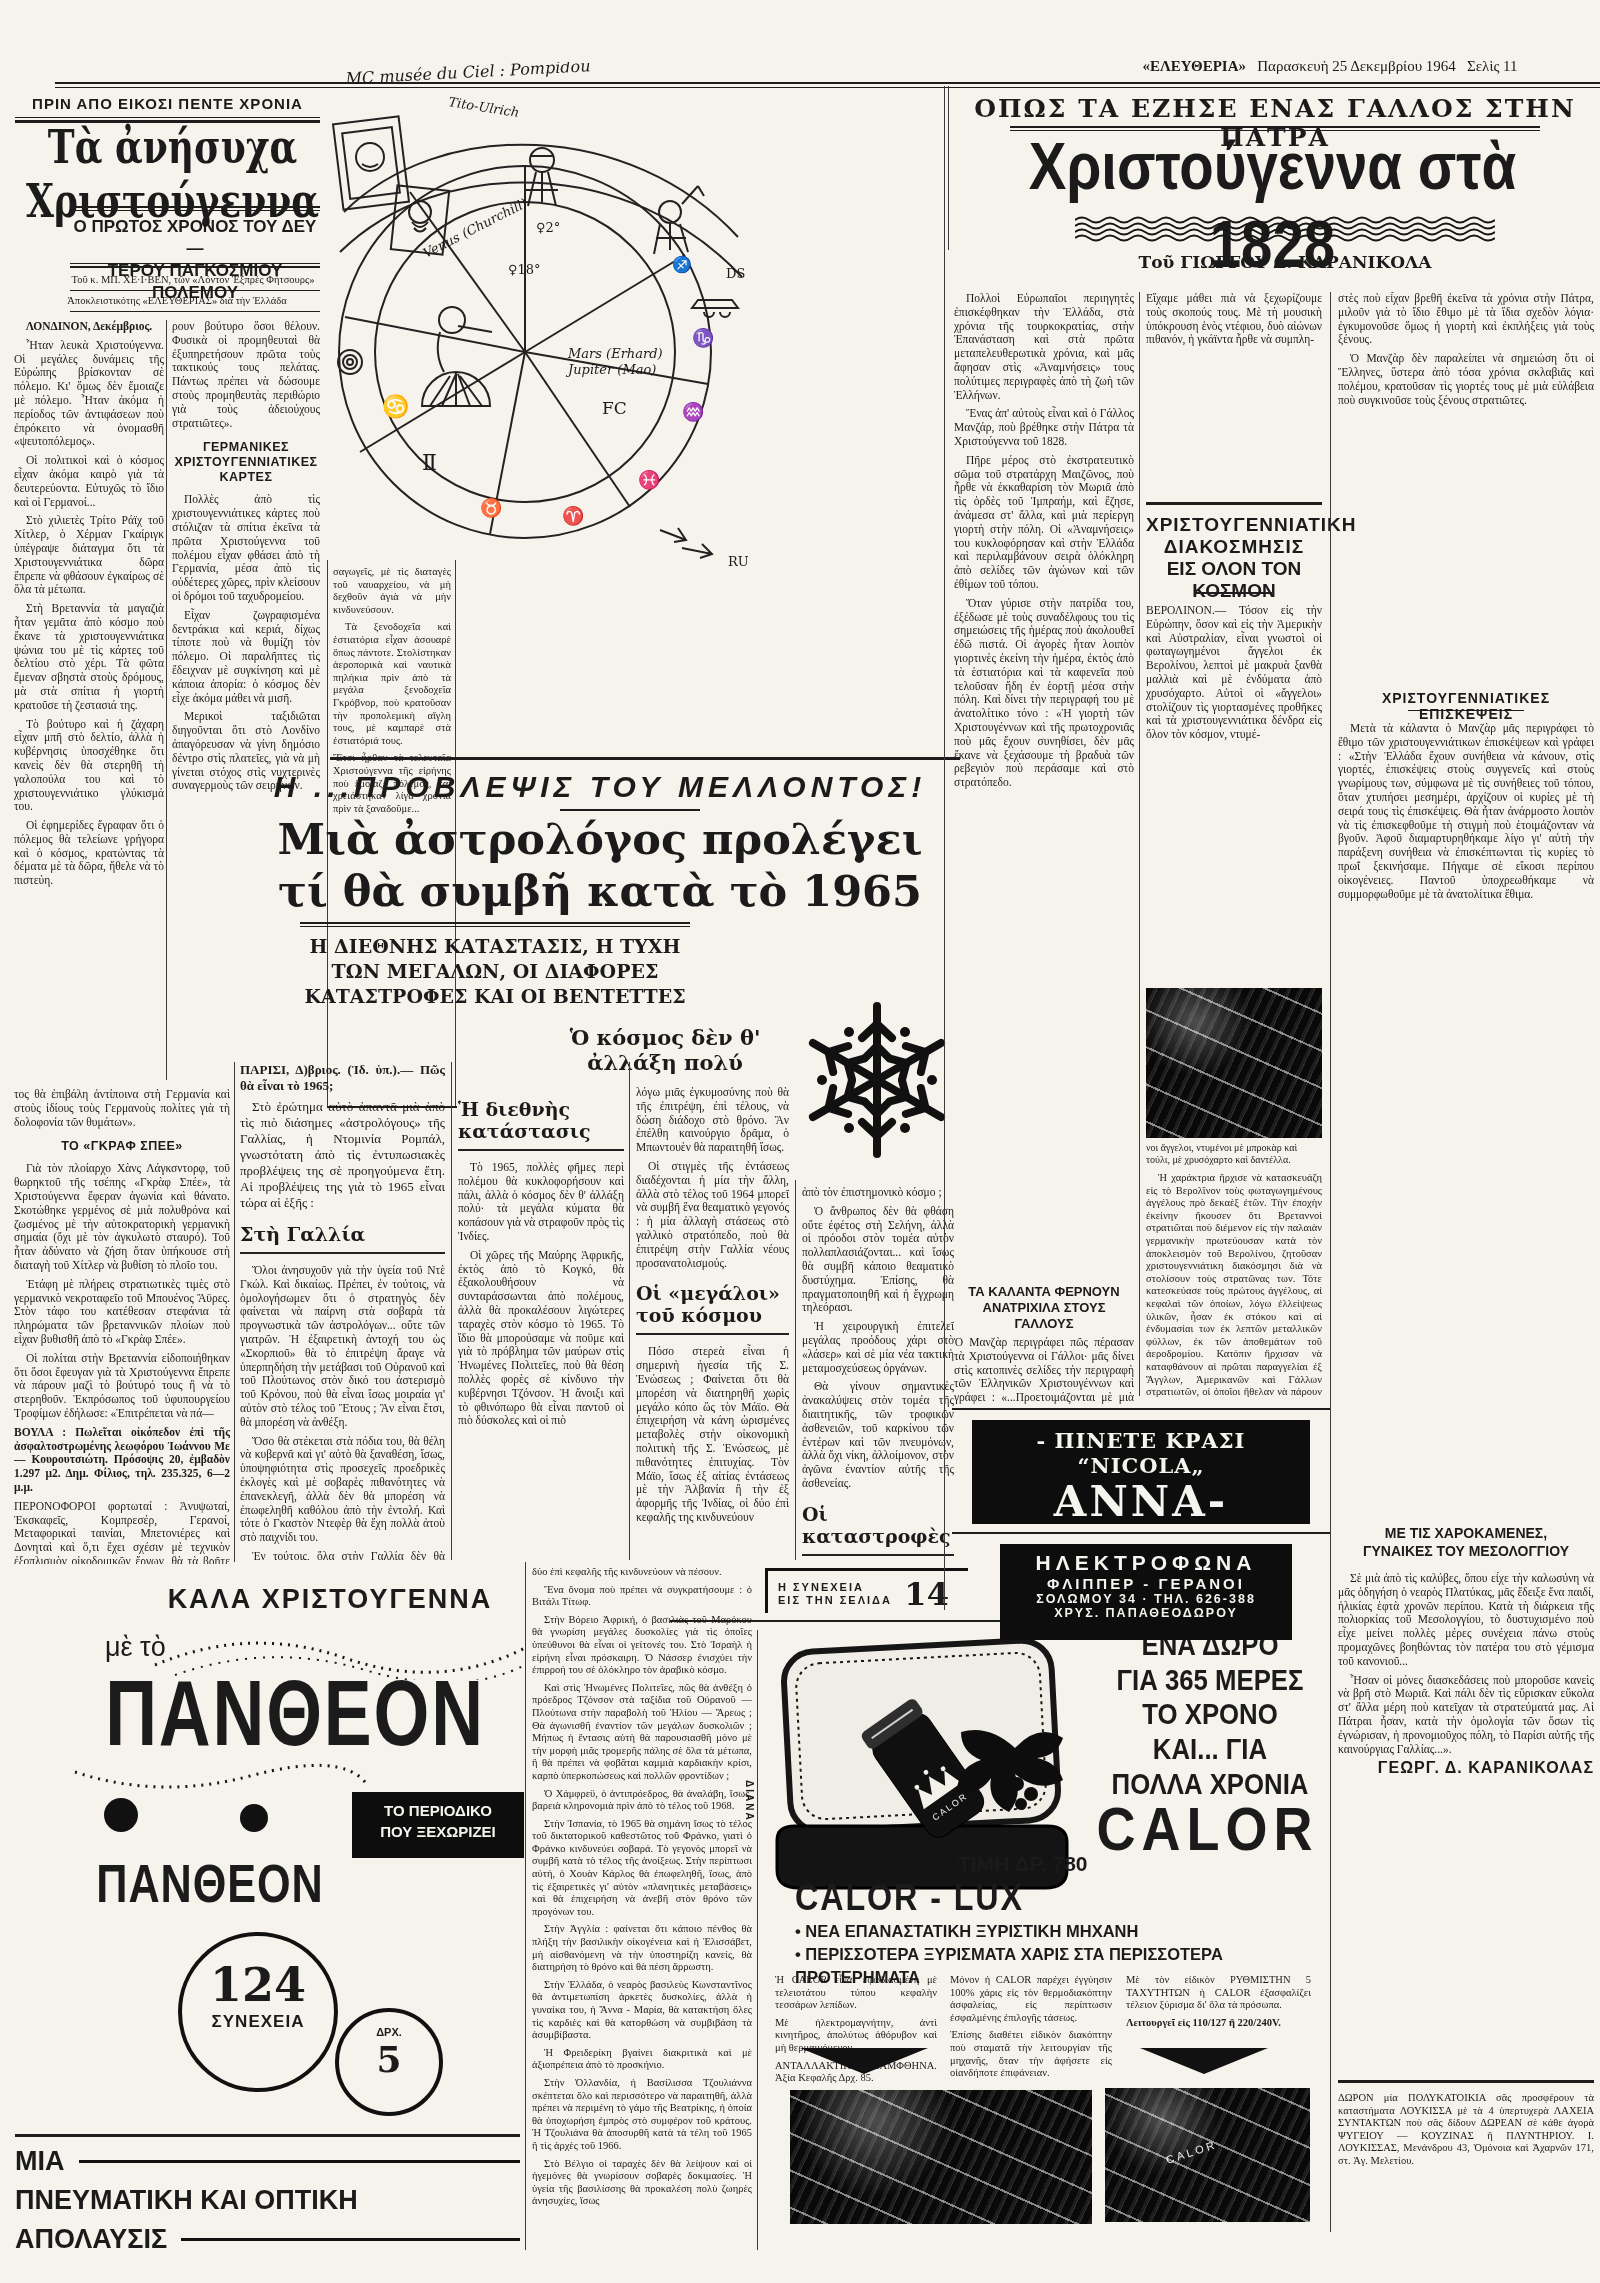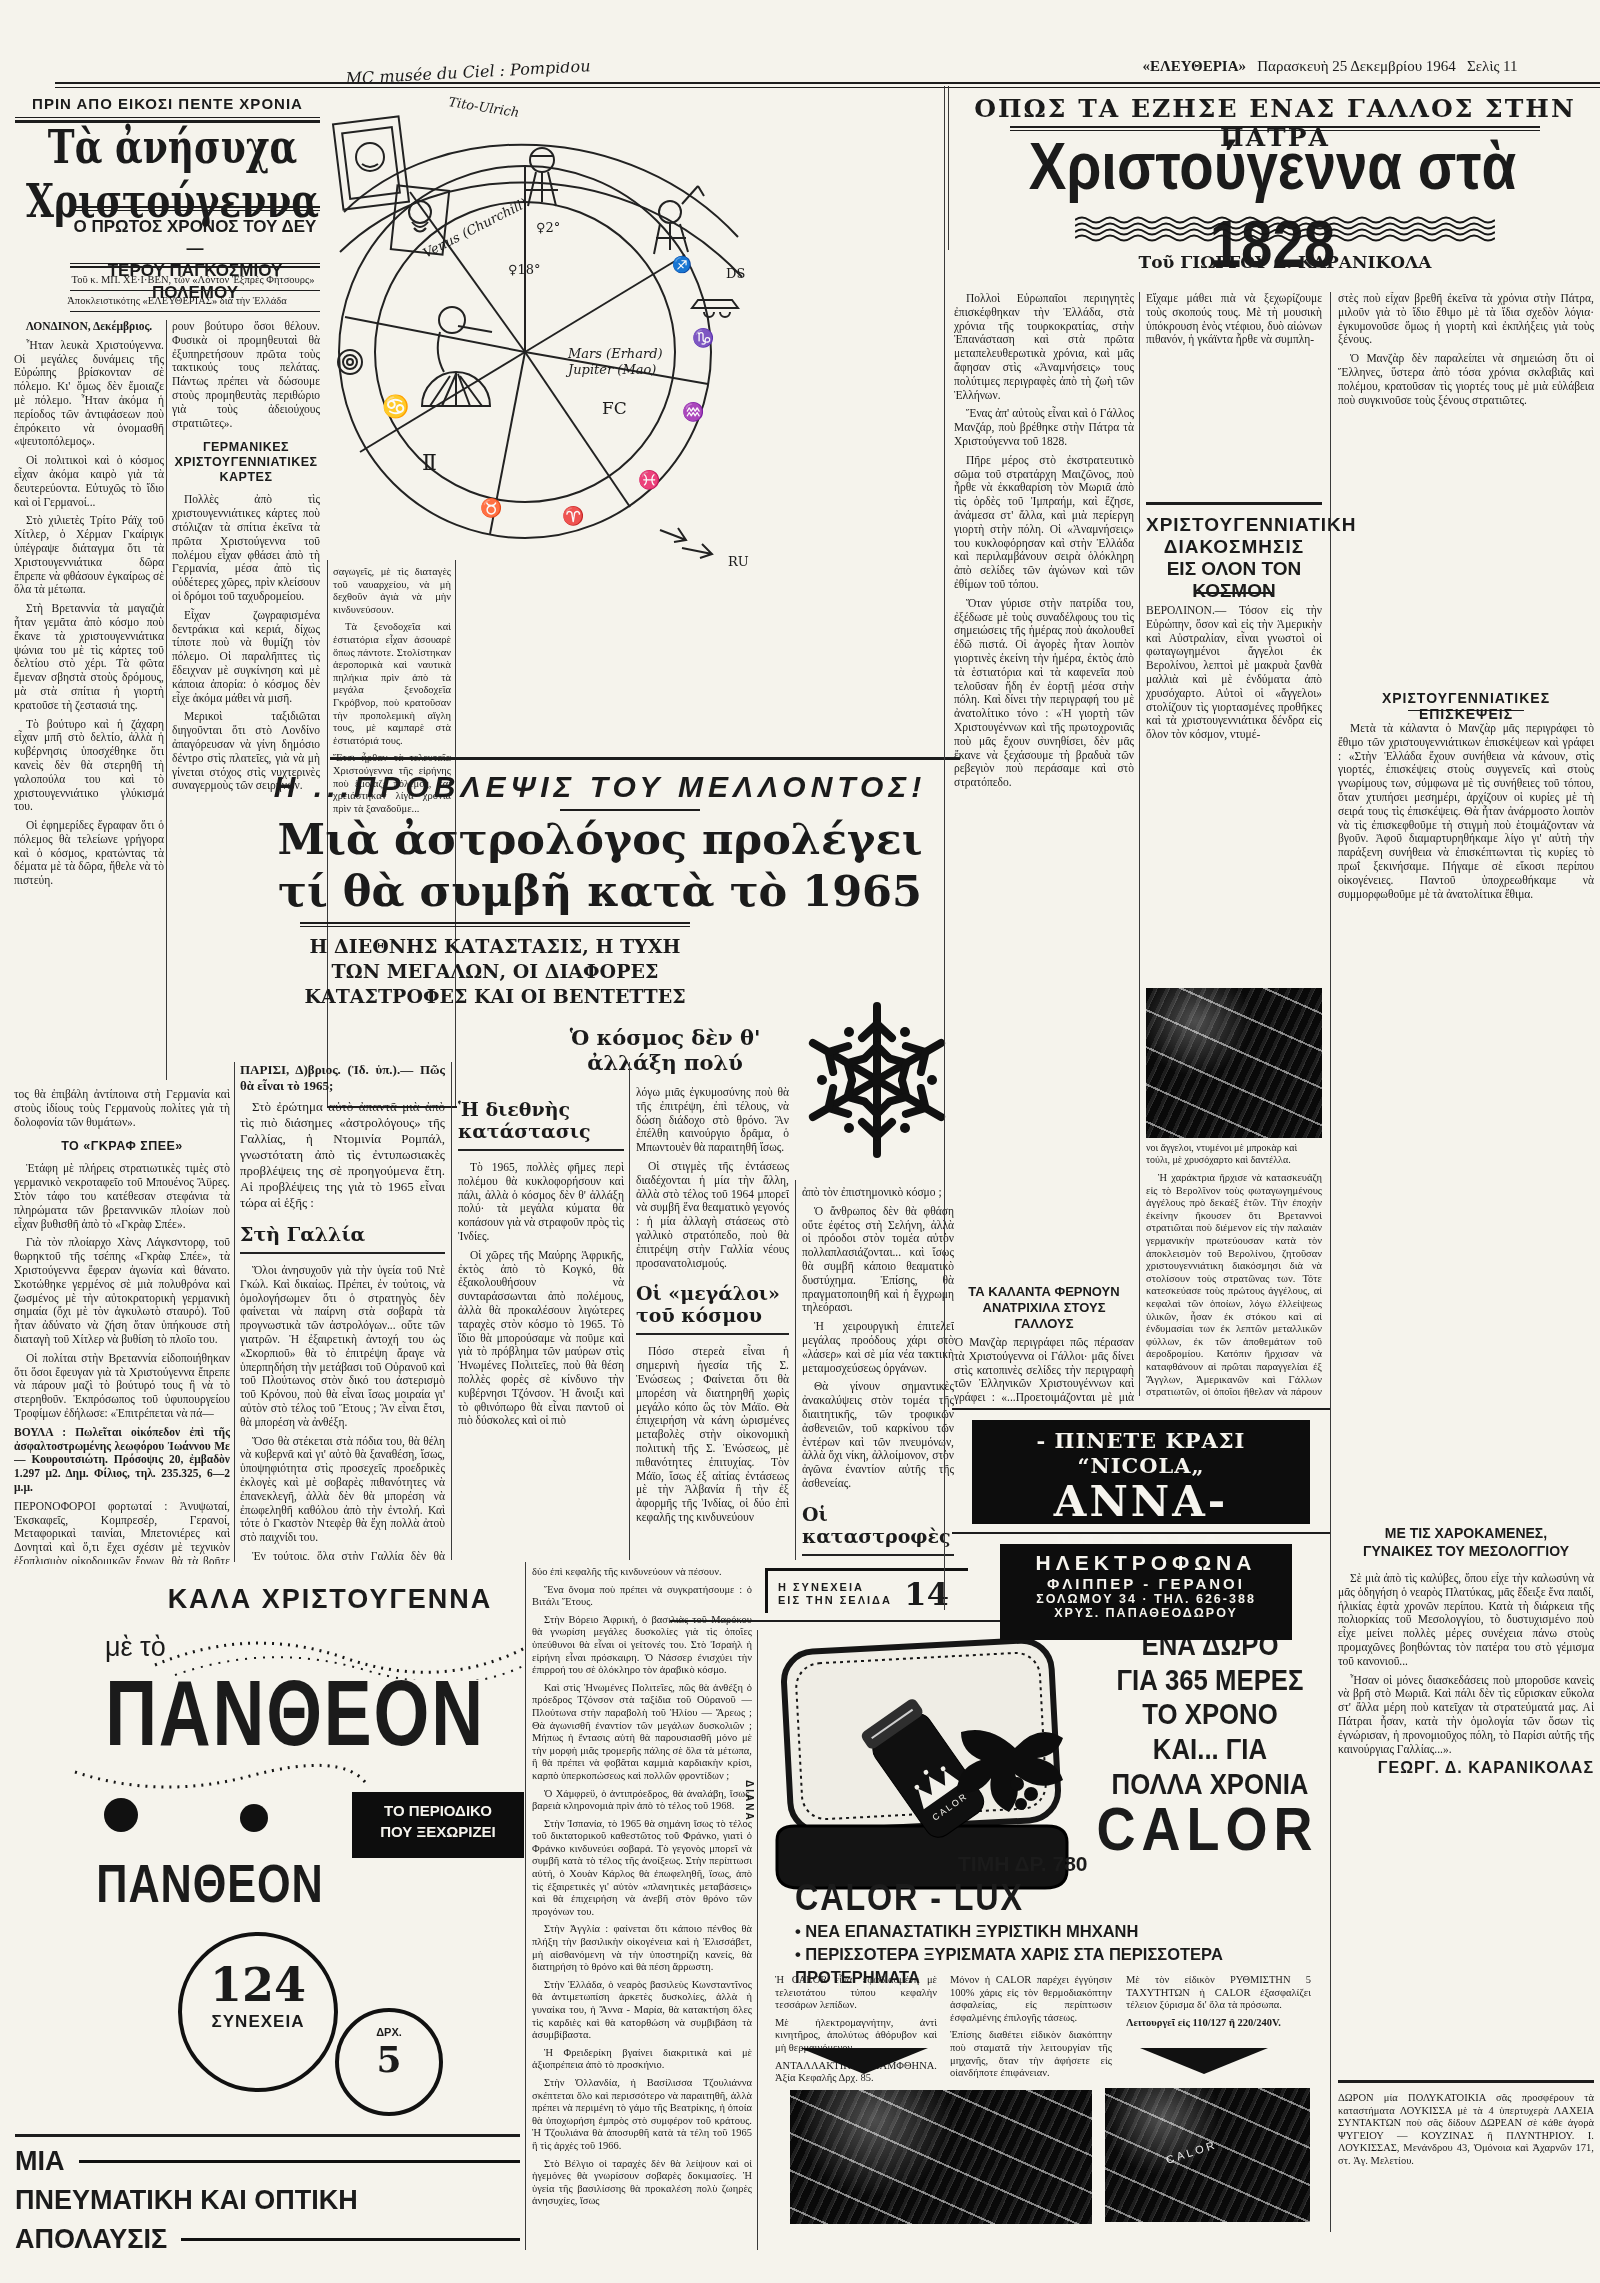--- a/index.html
+++ b/index.html
@@ -84,22 +84,22 @@
       <p class="frag">σαγωγεῖς, μὲ τὶς διαταγὲς τοῦ ναυαρχείου, νὰ μὴ δεχθοῦν ἁγιὰ νὰ μὴν κινδυνεύσουν.</p>
       <p>Τὰ ξενοδοχεῖα καὶ ἑστιατόρια εἶχαν ἀσουαρὲ ὅπως πάντοτε. Στολίστηκαν ἀεροπορικὰ καὶ ναυτικὰ πηλήκια πρὶν ἀπὸ τὰ μεγάλα ξενοδοχεῖα Γκρόβνορ, ποὺ κρατοῦσαν τὴν προπολεμικὴ αἴγλη τους, μὲ καμπαρὲ στὰ ἑστιατόριά τους.</p>
       <p class="frag">Ἔτσι ἦρθαν τὰ τελευταῖα Χριστούγεννα τῆς εἰρήνης ποὺ ἔμοιαζε πόλεμος, καὶ χρειάστηκαν λίγα χρόνια πρὶν τὰ ξαναδοῦμε...</p>
     </div>
   <i class="vr" style="left:455px;top:560px;height:548px;"></i>
   <i class="hr" style="left:327px;top:1106px;width:130px;height:2px;"></i>
 
   <div class="abs col big" style="left:14px;top:1088px;width:216px;height:476px;overflow:hidden;">
       <p class="frag">τος θὰ ἐπιβάλη ἀντίποινα στὴ Γερμανία καὶ στοὺς ἰδίους τοὺς Γερμανοὺς πολίτες γιὰ τὴ δολοφονία τῶν θυμάτων».</p>
       <p class="sh">ΤΟ «ΓΚΡΑΦ ΣΠΕΕ»</p>
+      <p>Γιὰ τὸν πλοίαρχο Χὰνς Λάγκσντορφ, τοῦ θωρηκτοῦ τῆς τσέπης «Γκρὰφ Σπέε», τὰ Χριστούγεννα ἔφεραν ἀγωνία καὶ θάνατο. Σκοτώθηκε γερμένος σὲ μιὰ πολυθρόνα καὶ ζωσμένος μὲ τὴν αὐτοκρατορικὴ γερμανικὴ σημαία (ὄχι μὲ τὸν ἀγκυλωτὸ σταυρό). Τοῦ ἦταν ἀδύνατο νὰ ζήση ὅταν ὑπήκουσε στὴ διαταγὴ τοῦ Χίτλερ νὰ βυθίση τὸ πλοῖο του.</p>
       <p>Ἐτάφη μὲ πλήρεις στρατιωτικὲς τιμὲς στὸ γερμανικὸ νεκροταφεῖο τοῦ Μπουένος Ἄϋρες. Στὸν τάφο του κατέθεσαν στεφάνια τὰ πληρώματα τῶν βρεταννικῶν πλοίων ποὺ εἶχαν βυθισθῆ ἀπὸ τὸ «Γκρὰφ Σπέε».</p>
-      <p>Γιὰ τὸν πλοίαρχο Χὰνς Λάγκσντορφ, τοῦ θωρηκτοῦ τῆς τσέπης «Γκρὰφ Σπέε», τὰ Χριστούγεννα ἔφεραν ἀγωνία καὶ θάνατο. Σκοτώθηκε γερμένος σὲ μιὰ πολυθρόνα καὶ ζωσμένος μὲ τὴν αὐτοκρατορικὴ γερμανικὴ σημαία (ὄχι μὲ τὸν ἀγκυλωτὸ σταυρό). Τοῦ ἦταν ἀδύνατο νὰ ζήση ὅταν ὑπήκουσε στὴ διαταγὴ τοῦ Χίτλερ νὰ βυθίση τὸ πλοῖο του.</p>
       <p>Οἱ πολίται στὴν Βρεταννία εἰδοποιήθηκαν ὅτι ὅσοι ἔφευγαν γιὰ τὰ Χριστούγεννα ἔπρεπε νὰ πάρουν μαζὶ τὸ βούτυρό τους ἢ νὰ τὸ στερηθοῦν. Ἐκπρόσωπος τοῦ ὑφυπουργείου Τροφίμων ἐδήλωσε: «Ἐπιτρέπεται νὰ πά—</p>
       <p class="frag b">ΒΟΥΛΑ : Πωλεῖται οἰκόπεδον ἐπὶ τῆς ἀσφαλτοστρωμένης λεωφόρου Ἰωάννου Με— Κουρουτσιώτη. Πρόσοψις 20, ἐμβαδὸν 1.297 μ2. Δημ. Φίλιος, τηλ. 235.325, 6—2 μ.μ.</p>
       <p class="frag">ΠΕΡΟΝΟΦΟΡΟΙ φορτωταί : Ἀνυψωταί, Ἐκσκαφεῖς, Κομπρεσέρ, Γερανοί, Μεταφορικαὶ ταινίαι, Μπετονιέρες καὶ Δονηταὶ καὶ ὅ,τι ἔχει σχέσιν μὲ τεχνικὸν ἐξοπλισμὸν οἰκοδομικῶν ἔργων, θὰ τὰ βρῆτε στὸν Τεχνικὸ Οἶκο Β. ΒΑΖΟΣ, Λεωφ. Ἀθηνῶν 165.</p>
     </div>
   <i class="vr" style="left:234px;top:1062px;height:500px;"></i>
 
   <svg class="abs" style="left:330px;top:62px;" width="420" height="520" viewBox="0 0 420 520">
     <g fill="none" stroke="#222" stroke-width="2">
       <circle cx="195" cy="290" r="186"></circle>
       <circle cx="195" cy="290" r="150"></circle>
@@ -227,21 +227,21 @@
       <span>Η ΣΥΝΕΧΕΙΑ</span><br>
       <span>ΕΙΣ ΤΗΝ ΣΕΛΙΔΑ</span>
     </span>
     <span class="serif" style="display:inline-block;vertical-align:middle;font-size:32px;font-weight:bold;margin-left:8px;">14</span>
   </div>
   <i class="hr" style="left:670px;top:1620px;width:520px;height:2px;"></i>
 
   <i class="vr" style="left:525px;top:1562px;height:688px;"></i>
   <div class="abs col" style="left:532px;top:1566px;width:220px;height:682px;overflow:hidden;">
       <p class="frag">δύο ἐπὶ κεφαλῆς τῆς κινδυνεύουν νὰ πέσουν.</p>
-      <p>Ἕνα ὄνομα ποὺ πρέπει νὰ συγκρατήσουμε : ὁ Βιτάλι Ἔτους.</p>
+      <p>Ἕνα ὄνομα ποὺ πρέπει νὰ συγκρατήσουμε : ὁ Βιτάλι Τίτωφ.</p>
       <p>Στὴν Βόρειο Ἀφρική, ὁ βασιλιὰς τοῦ Μαρόκου θὰ γνωρίση μεγάλες δυσκολίες γιὰ τὶς ὁποῖες ὑπεύθυνοι θὰ εἶναι οἱ γείτονές του. Στὸ Ἰσραὴλ ἡ εἰρήνη εἶναι πρόσκαιρη. Ὁ Νάσσερ ἐνισχύει τὴν ἐπιρροή του σὲ ὁλόκληρο τὸν ἀραβικὸ κόσμο.</p>
       <p>Καὶ στὶς Ἡνωμένες Πολιτεῖες, πῶς θὰ ἀνθέξη ὁ πρόεδρος Τζόνσον στὰ ταξίδια τοῦ Οὐρανοῦ — Πλούτωνα στὴν παραβολὴ τοῦ Ἡλίου — Ἄρεως ; Θὰ ἀγωνισθῆ ἐναντίον τῶν μεγάλων δυσκολιῶν ; Μήπως ἡ ἔντασις αὐτὴ θὰ παρουσιασθῆ μόνο μὲ τὴν μορφὴ μιᾶς τρομερῆς πάλης σὲ ὅλα τὰ μέτωπα, ἢ θὰ πρέπει νὰ φοβᾶται καμμιὰ καρδιακὴν κρίσι, καρπὸ ὑπερκοπώσεως καὶ πολλῶν φροντίδων ;</p>
       <p>Ὁ Χάμφρεϋ, ὁ ἀντιπρόεδρος, θὰ ἀναλάβη, ἴσως, βαρειὰ κληρονομιὰ πρὶν ἀπὸ τὸ τέλος τοῦ 1968.</p>
       <p>Στὴν Ἰσπανία, τὸ 1965 θὰ σημάνη ἴσως τὸ τέλος τοῦ δικτατορικοῦ καθεστῶτος τοῦ Φράνκο, γιατὶ ὁ Φράνκο κινδυνεύει σοβαρά. Τὸ γεγονὸς μπορεῖ νὰ συμβῆ κατὰ τὸ τέλος τῆς ἀνοίξεως. Στὴν περίπτωσι αὐτή, ὁ Χουὰν Κάρλος θὰ ἐπωφεληθῆ, ἴσως, ἀπὸ τὶς ἐξαιρετικὲς γι' αὐτὸν «πλανητικὲς μεταβάσεις» καὶ θὰ ἐπιχειρήση νὰ ἀνεβῆ στὸν θρόνο τῶν προγόνων του.</p>
       <p>Στὴν Ἀγγλία : φαίνεται ὅτι κάποιο πένθος θὰ πλήξη τὴν βασιλικὴν οἰκογένεια καὶ ἡ Ἐλισσάβετ, μὴ αἰσθανόμενη νὰ τὴν ὑποστηρίζη κανείς, θὰ διατηρήση τὸ θρόνο καὶ θὰ πέση ἄρρωστη.</p>
       <p>Στὴν Ἑλλάδα, ὁ νεαρὸς βασιλεὺς Κωνσταντῖνος θὰ ἀντιμετωπίση ἀρκετὲς δυσκολίες, ἀλλὰ ἡ γυναίκα του, ἡ Ἄννα - Μαρία, θὰ κατακτήση ὅλες τὶς καρδιὲς καὶ θὰ κατορθώση νὰ συμβιβάση τὰ ἀσυμβίβαστα.</p>
       <p>Ἡ Φρειδερίκη βγαίνει διακριτικὰ καὶ μὲ ἀξιοπρέπεια ἀπὸ τὸ προσκήνιο.</p>
       <p>Στὴν Ὁλλανδία, ἡ Βασίλισσα Τζουλιάννα σκέπτεται ὅλο καὶ περισσότερο νὰ παραιτηθῆ, ἀλλὰ πρέπει νὰ περιμένη τὸ γάμο τῆς Βεατρίκης, ἡ ὁποία θὰ ὑποχωρήση ἐμπρὸς στὸ συμφέρον τοῦ κράτους. Ἡ Τζουλιάνα θὰ ἀποσυρθῆ κατὰ τὰ τέλη τοῦ 1965 ἢ τὶς ἀρχὲς τοῦ 1966.</p>
       <p>Στὸ Βέλγιο οἱ ταραχὲς δὲν θὰ λείψουν καὶ οἱ ἡγεμόνες θὰ γνωρίσουν σοβαρὲς δοκιμασίες. Ἡ ὑγεία τῆς βασιλίσσης θὰ προκαλέση πολὺ ζωηρὲς ἀνησυχίες, ἴσως</p>
     </div>

